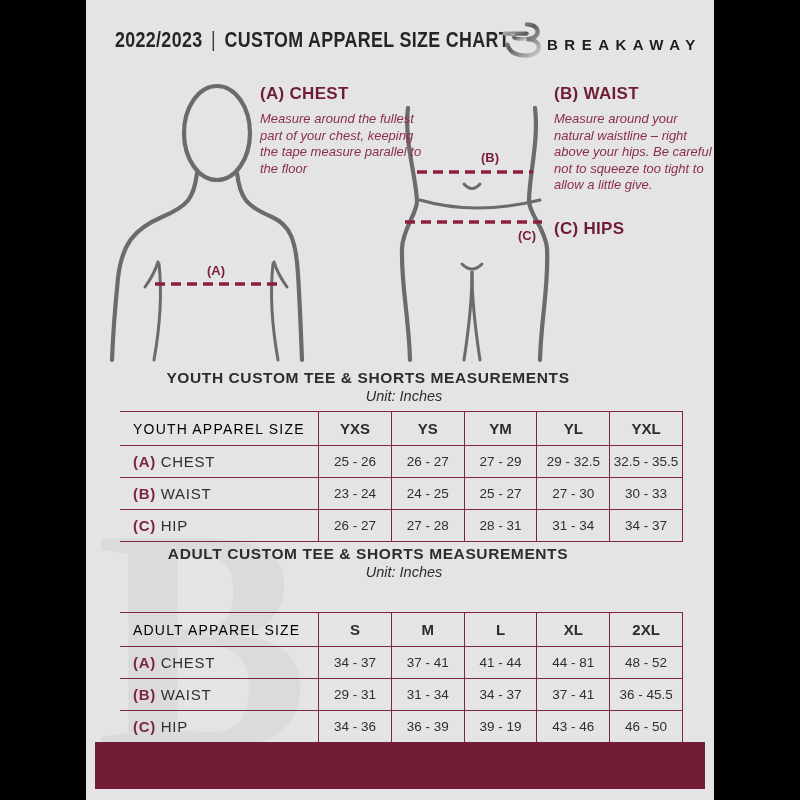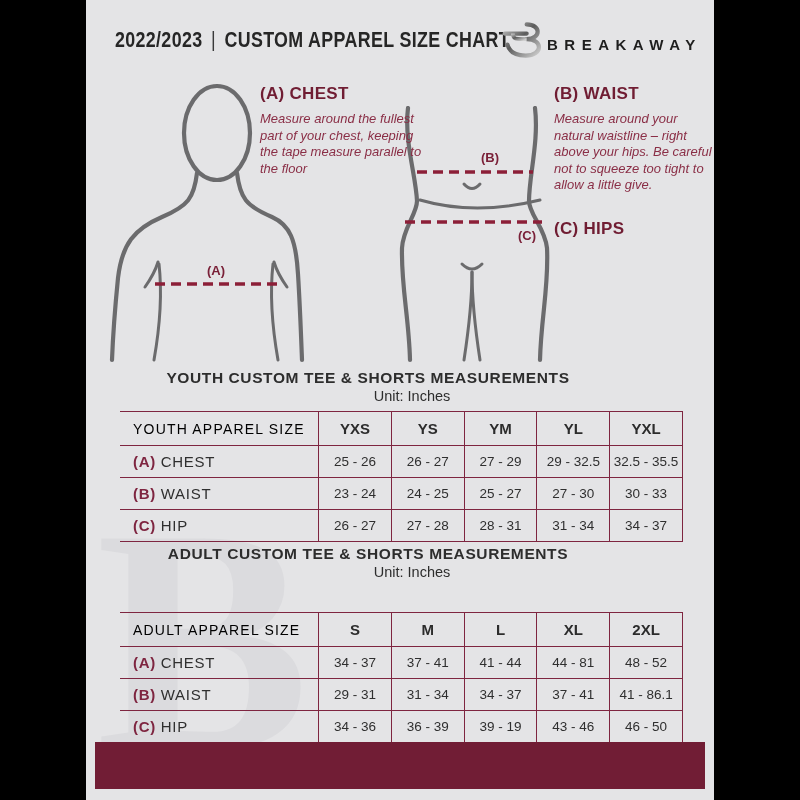--- a/index.html
+++ b/index.html
@@ -34,22 +34,22 @@
   #figChest { left:12px; top:76px; }
   #figWaist { left:303px; top:106px; }
   .fig path, .fig ellipse { fill:none; stroke:#6b6b6d; stroke-width:4.2; stroke-linecap:round; }
   .fig .thin { stroke-width:3; }
   .fig line.dash { stroke:#8c1f38; stroke-width:3.4; stroke-dasharray:10 6; }
   .fig text { font-family:"Liberation Sans", sans-serif; font-size:13px; font-weight:bold; fill:#7a2038; }
 
   
   .tbl-title { position:absolute; left:0; width:564px; text-align:center; z-index:1;
                font-size:15.5px; font-weight:bold; letter-spacing:.6px; color:#2d2d2d; }
-  .tbl-unit  { position:absolute; left:12px; width:628px; text-align:center; z-index:1;
-               font-size:14.5px; color:#2d2d2d; }
+  .tbl-unit  { position:absolute; left:4px; width:628px; text-align:center; z-index:1;
+               font-size:14.5px; font-style:italic; color:#2d2d2d; }
   #youthTitle { top:369px; } #youthUnit { top:388px; }
   #adultTitle { top:545px; } #adultUnit { top:564px; }
 
   
   table { position:absolute; left:34px; border-collapse:collapse; width:563px;
           table-layout:fixed; z-index:1; }
   #youthTable { top:411px; } #adultTable { top:612px; }
   th, td { border:1.6px solid #7e2540; background:transparent; }
   th:first-child, td:first-child { width:184px; border-left:none; text-align:left; padding-left:13px; }
   thead th { height:31px; font-size:15px; font-weight:bold; color:#2c2c2c; text-align:center; }
@@ -188,21 +188,21 @@
             <td>41 - 44</td>
             <td>44 - 81</td>
             <td>48 - 52</td>
           </tr>
           <tr>
             <td><span class="prefix">(B)</span> WAIST</td>
             <td>29 - 31</td>
             <td>31 - 34</td>
             <td>34 - 37</td>
             <td>37 - 41</td>
-            <td>41 - 86.1</td>
+            <td>36 - 45.5</td>
           </tr>
           <tr>
             <td><span class="prefix">(C)</span> HIP</td>
             <td>34 - 36</td>
             <td>36 - 39</td>
             <td>39 - 19</td>
             <td>43 - 46</td>
             <td>46 - 50</td>
           </tr>
         </tbody>

